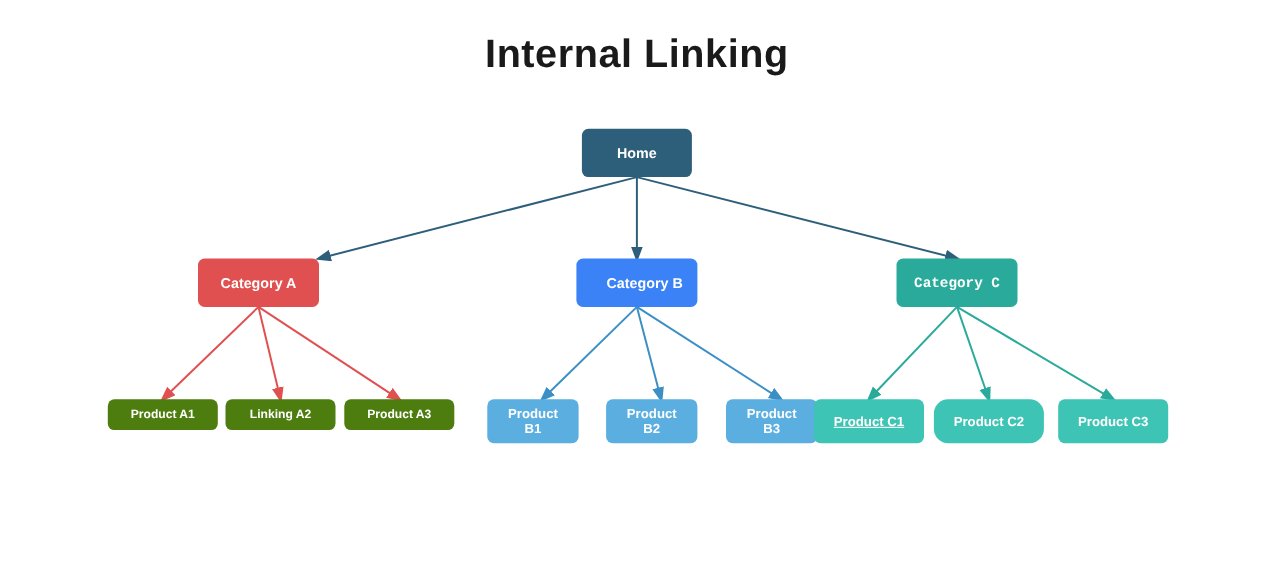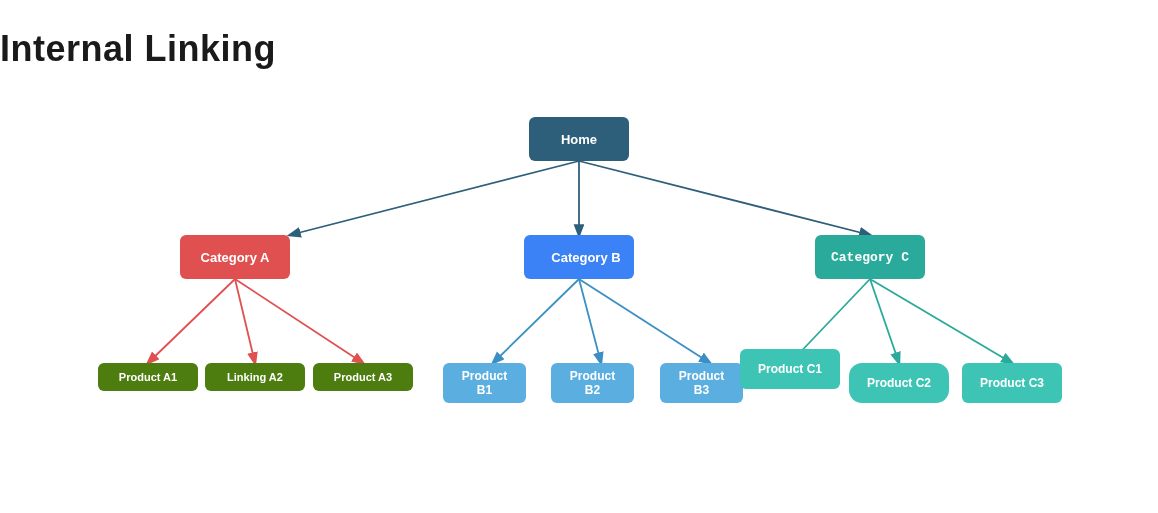--- a/index.html
+++ b/index.html
@@ -10,21 +10,21 @@
       height: 513px;
       overflow: hidden;
     }
     .page {
       width: 1158px;
       height: 513px;
       position: relative;
       background: #fff;
     }
     .title {
-      text-align: left;
+      text-align: center;
       font-size: 36px;
       font-weight: 900;
       color: #1a1a1a;
       padding-top: 28px;
       letter-spacing: 0.5px;
     }
     .diagram {
       position: absolute;
       top: 95px;
       left: 0;
@@ -115,17 +115,17 @@
     <div class="node node-cat-c" style="left: 815px; top: 140px; font-family: Liberation Mono, monospace;">Category C</div>
 
     <div class="node node-prod-a" style="left: 98px; top: 268px;">Product A1</div>
     <div class="node node-prod-a" style="left: 205px; top: 268px;">Linking A2</div>
     <div class="node node-prod-a" style="left: 313px; top: 268px;">Product A3</div>
 
     <div class="node node-prod-b" style="left: 443px; top: 268px;">Product B1</div>
     <div class="node node-prod-b" style="left: 551px; top: 268px;">Product B2</div>
     <div class="node node-prod-b" style="left: 660px; top: 268px;">Product B3</div>
 
-    <div class="node node-prod-c" style="left: 740px; top: 254px;">Product C1</div>
+    <div class="node node-prod-c" style="left: 740px; top: 268px; text-decoration: underline;">Product C1</div>
     <div class="node node-prod-c" style="left: 849px; top: 268px; border-radius: 13px;">Product C2</div>
     <div class="node node-prod-c" style="left: 962px; top: 268px;">Product C3</div>
   </div>
 </div>
 
 </body></html>

